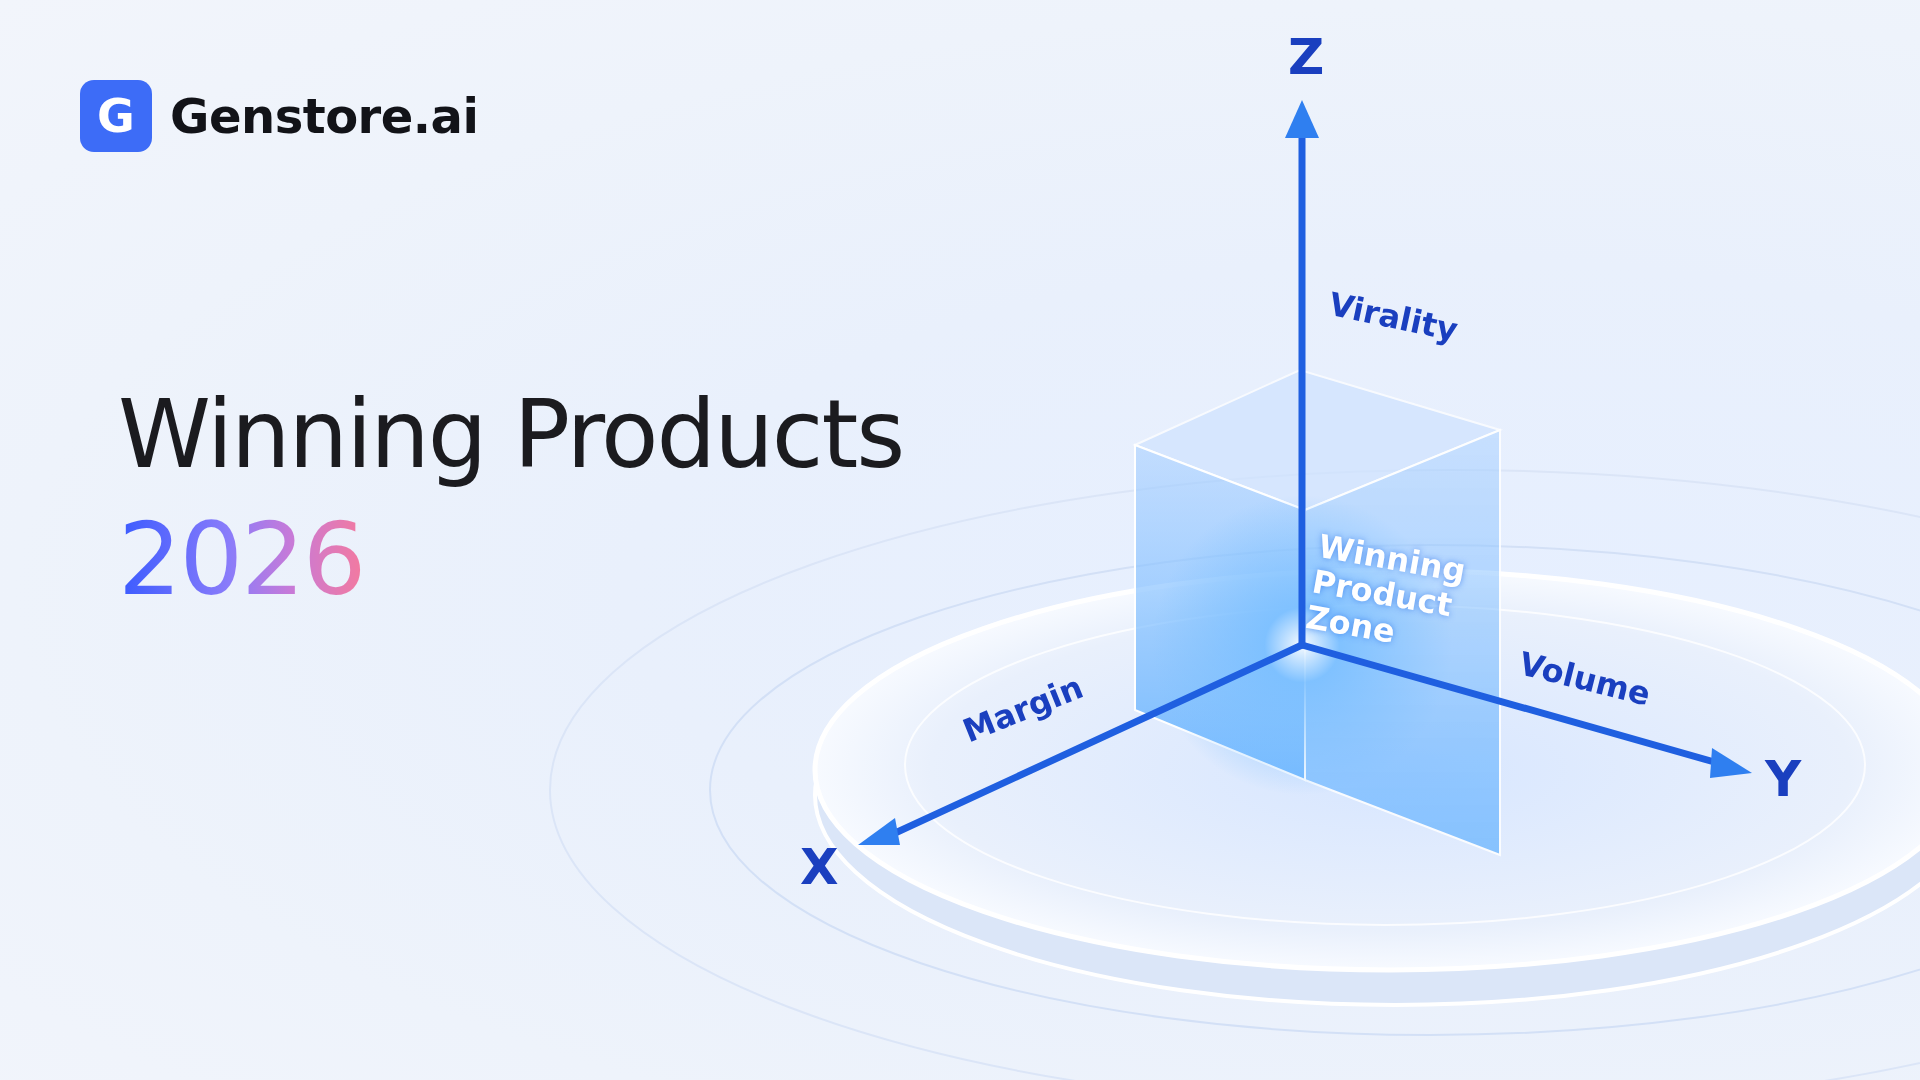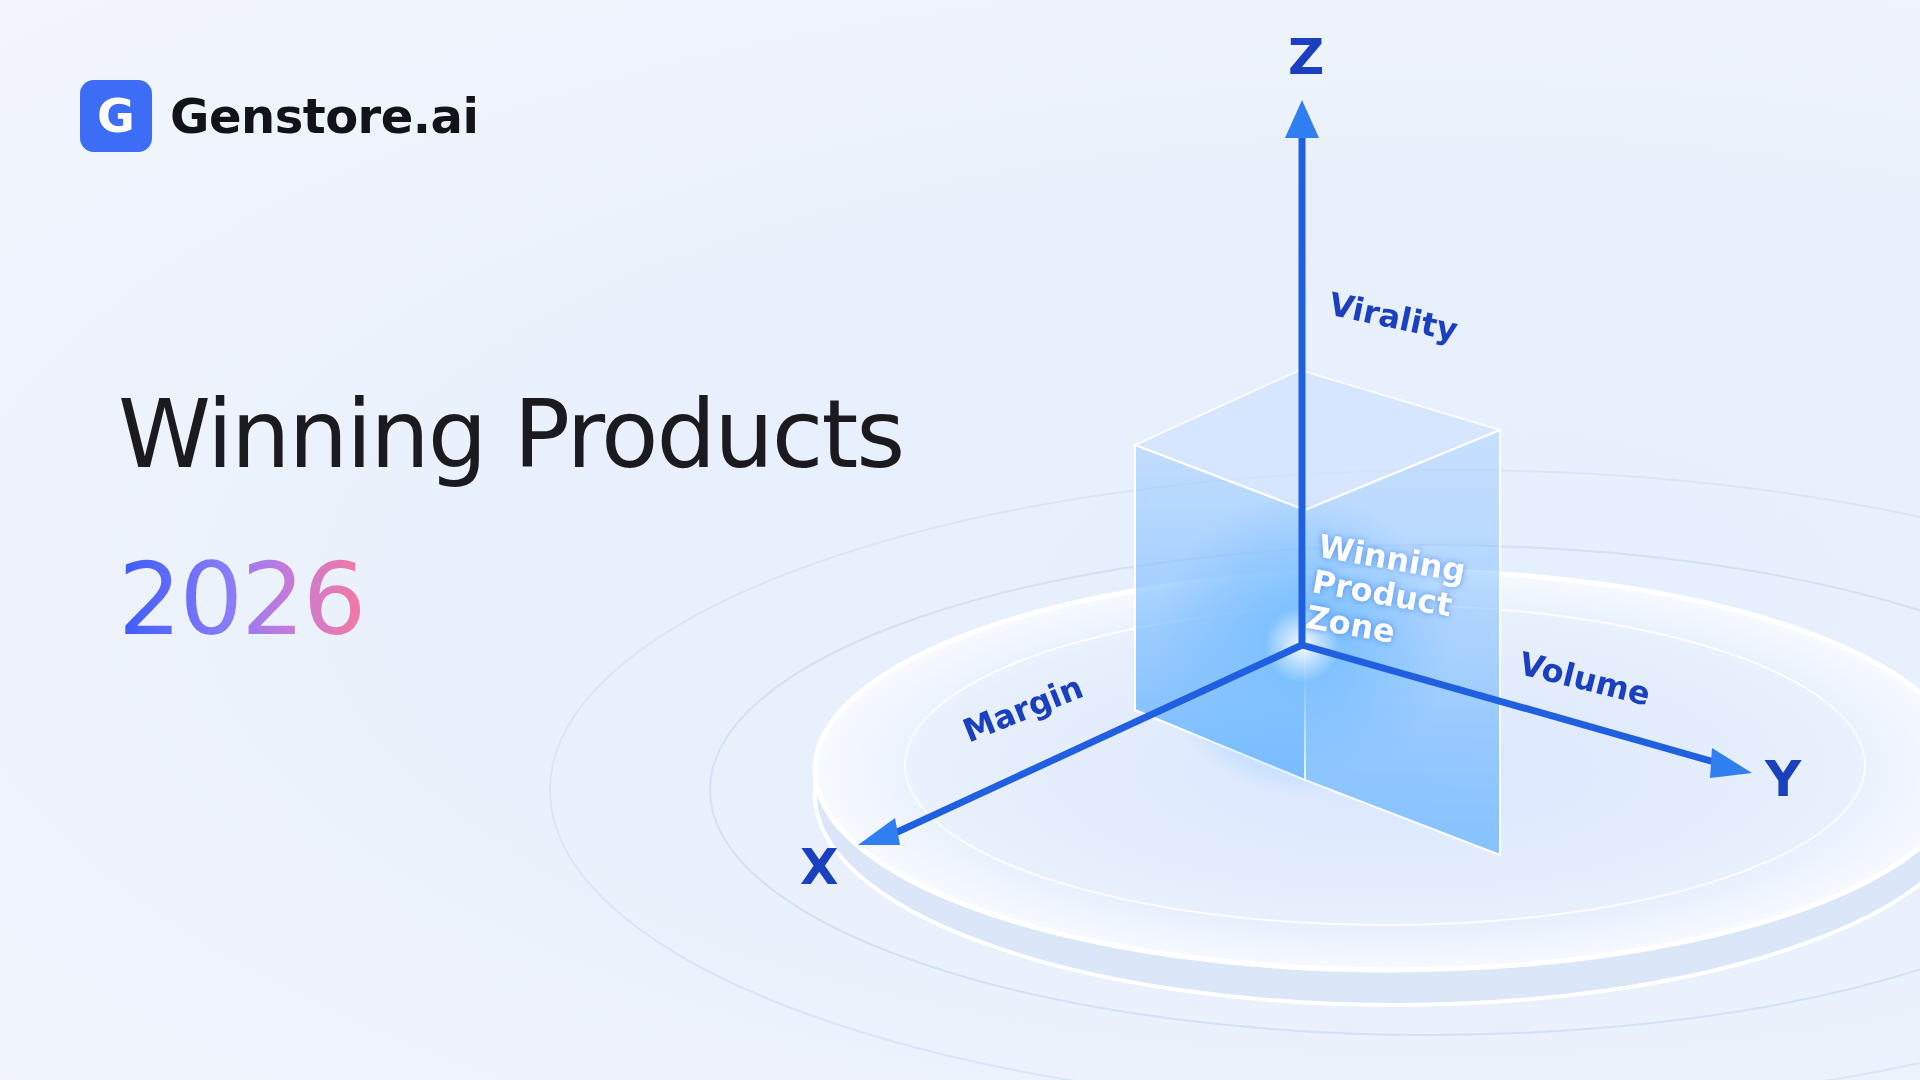--- a/index.html
+++ b/index.html
@@ -3,21 +3,21 @@
 <meta charset="utf-8">
 <style>
   html,body{margin:0;padding:0;}
   body{width:1920px;height:1080px;overflow:hidden;position:relative;
     background:radial-gradient(ellipse at 75% 55%, #e6efff 0%, #e9f0fc 40%, #eef3fb 70%, #f2f5fb 100%);
     font-family:"Liberation Sans",sans-serif;}
   .logo{position:absolute;left:80px;top:80px;display:flex;align-items:center;gap:18px;}
   .logo-mark{width:72px;height:72px;border-radius:14px;background:#3d6cf7;display:flex;align-items:center;justify-content:center;color:#fff;font-weight:900;font-size:46px;font-family:"DejaVu Sans",sans-serif;}
   .logo-text{font-size:48px;font-weight:700;color:#121318;font-family:"DejaVu Sans",sans-serif;letter-spacing:-0.5px;text-align:center;}
   .title{position:absolute;left:118px;top:380px;font-size:94px;color:#1b1b1f;font-family:"DejaVu Sans",sans-serif;letter-spacing:-2px;}
-  .year{position:absolute;left:118px;top:541px;font-size:100px;font-family:"DejaVu Sans",sans-serif;
+  .year{position:absolute;left:118px;top:501px;font-size:100px;font-family:"DejaVu Sans",sans-serif;
     background:linear-gradient(90deg,#3a5bff 0%,#8a7cfa 45%,#c77ad8 70%,#f47a9e 100%);
     -webkit-background-clip:text;background-clip:text;color:transparent;letter-spacing:-2px;}
   svg.scene{position:absolute;left:0;top:0;}
   .axlabel{position:absolute;color:#1a3fbf;font-family:"DejaVu Sans",sans-serif;font-weight:600;}
   .zone{position:absolute;color:#fff;font-weight:700;font-family:"DejaVu Sans",sans-serif;font-size:32px;line-height:36px;transform:rotate(10deg);transform-origin:left top;text-shadow:0 0 6px rgba(30,100,230,.6);}
 </style>
 </head>
 <body>
 
 <div class="logo">

